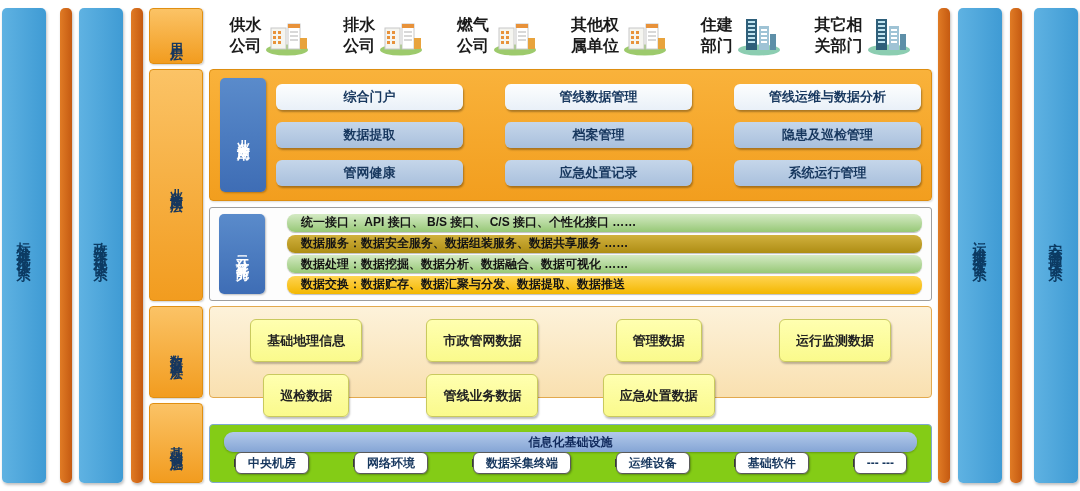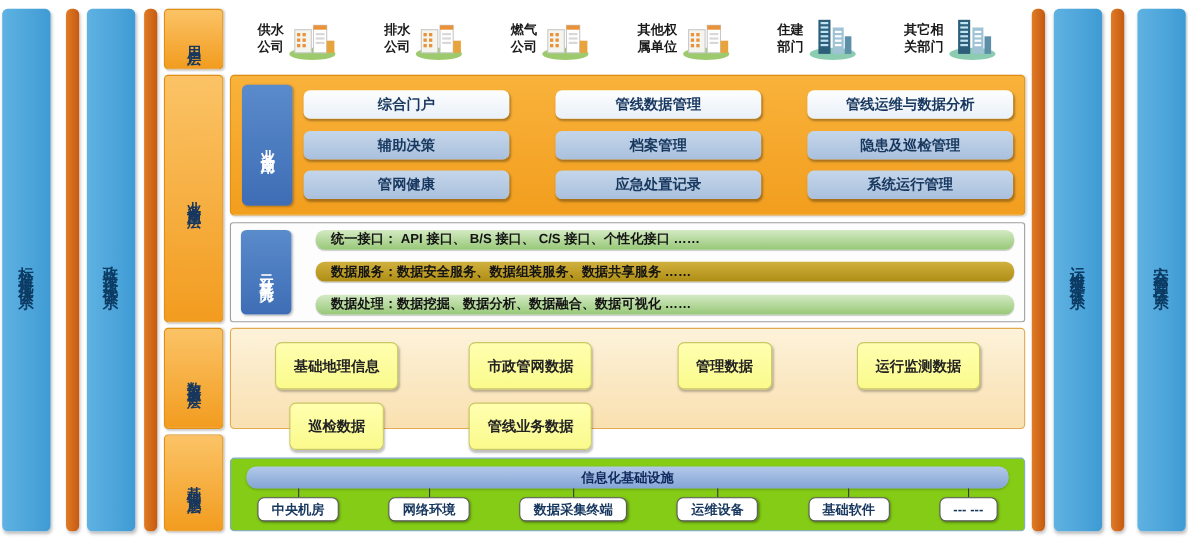--- a/index.html
+++ b/index.html
@@ -22,21 +22,21 @@
   .layer.biz  { height: 240px; }
   .layer.data { height: 92px; }
   .layer.infra { flex: 1; }
 
   .layer-label { width: 54px; flex-shrink: 0; background: linear-gradient(#FBC366,#F29C1F); border: 1px solid #E08F12; border-radius: 4px; display: flex; align-items: center; justify-content: center; box-shadow: 1px 1px 2px rgba(0,0,0,.2); }
   .layer-label .vtext { color: #17375E; font-size: 13px; letter-spacing: 3px; }
 
   
   .user-content { flex: 1; display: flex; align-items: center; justify-content: space-around; background: #fff; padding: 0 4px; }
   .entity { display: flex; align-items: center; gap: 3px; }
-  .entity-label { display: flex; flex-direction: column; font-weight: bold; font-size: 12px; color: #1a1a1a; line-height: 1.3; text-align: left; }
+  .entity-label { display: flex; flex-direction: column; font-weight: bold; font-size: 16px; color: #1a1a1a; line-height: 1.3; text-align: left; }
   .icon svg { display: block; }
 
   
   .biz-col { flex: 1; min-width: 0; display: flex; flex-direction: column; gap: 6px; }
   .app-panel { flex: 1.42; background: linear-gradient(#F9B23B,#F29E1E); border: 1px solid #DE8E10; border-radius: 4px; padding: 8px 10px; display: flex; gap: 10px; box-shadow: 1px 1px 2px rgba(0,0,0,.15); }
   .blue-label { width: 46px; flex-shrink: 0; background: linear-gradient(#5A8BCB,#3E6DB5); border-radius: 5px; display: flex; align-items: center; justify-content: center; box-shadow: 1px 1px 2px rgba(0,0,0,.25); }
   .blue-label .vtext { color: #ffffff; font-size: 13px; letter-spacing: 3px; }
   .app-grid { flex: 1; display: grid; grid-template-columns: repeat(3,1fr); column-gap: 42px; align-items: center; }
   .btn { height: 26px; border-radius: 6px; display: flex; align-items: center; justify-content: center; font-size: 13px; font-weight: bold; color: #17375E; box-shadow: 1px 2px 2px rgba(0,0,0,.3); white-space: nowrap; }
   .btn.light { background: linear-gradient(#FDFEFE,#E9F0F8); }
@@ -50,21 +50,21 @@
   .crow.gold  { background: linear-gradient(#FFD452,#F3B700); }
 
   
   .data-panel { flex: 1; background: linear-gradient(#FDF2DA,#F9E0B0); border: 1px solid #E2A94E; border-radius: 4px; padding: 12px 20px; display: grid; grid-template-columns: repeat(4,1fr); row-gap: 12px; column-gap: 24px; align-items: center; justify-items: center; }
   .ybtn { background: linear-gradient(#FFFFB0,#FAFA8C); border: 1px solid #C9C95E; border-radius: 6px; height: 43px; padding: 0 16px; display: flex; align-items: center; font-size: 13px; font-weight: bold; color: #222; box-shadow: 1px 2px 2px rgba(0,0,0,.25); white-space: nowrap; }
 
   
   .infra-panel { flex: 1; background: #84cc16; border: 1px solid #7FA8D0; border-radius: 4px; padding: 7px 10px 8px; display: flex; flex-direction: column; margin-top: 21px; }
   .infra-title { background: linear-gradient(#B2C9EA,#85A5D5); border-radius: 9px; height: 20px; margin: 0 4px; display: flex; align-items: center; justify-content: center; font-size: 12px; font-weight: bold; color: #10295C; box-shadow: 0 1px 2px rgba(0,0,0,.25); }
   .infra-row { flex: 1; display: flex; justify-content: space-between; padding: 0 14px; }
-  .infra-item { display: flex; flex-direction: column; align-items: center; }
+  .infra-item { display: flex; flex-direction: row; align-items: center; }
   .conn { width: 1px; flex: 1; min-height: 8px; background: #3a3a3a; }
   .wbtn { background: #fff; border: 1px solid #5a5a5a; border-radius: 6px; height: 22px; padding: 0 12px; display: flex; align-items: center; font-size: 12px; font-weight: bold; color: #17375E; box-shadow: 1px 1px 2px rgba(0,0,0,.3); white-space: nowrap; }
 </style>
 </head>
 <body>
 
 <div class="stage">
 
   <div class="vbar blue">
     <span class="vtext">标准规范体系</span>
@@ -243,54 +243,56 @@
       <div class="biz-col">
 
         <div class="app-panel">
           <div class="blue-label">
             <span class="vtext">业务应用</span>
           </div>
           <div class="app-grid">
             <div class="btn light">综合门户</div>
             <div class="btn light">管线数据管理</div>
             <div class="btn light">管线运维与数据分析</div>
-            <div class="btn blue">辅助决策</div>
+            <div class="btn blue">数据提取</div>
             <div class="btn blue">档案管理</div>
             <div class="btn blue">隐患及巡检管理</div>
             <div class="btn blue">管网健康</div>
             <div class="btn blue">应急处置记录</div>
             <div class="btn blue">系统运行管理</div>
           </div>
         </div>
 
         <div class="cloud-panel">
           <div class="blue-label">
             <span class="vtext">云计算能力</span>
           </div>
           <div class="cloud-rows">
             <div class="crow green">统一接口：  API 接口、 B/S 接口、 C/S 接口、个性化接口      ……</div>
             <div class="crow olive">数据服务：数据安全服务、数据组装服务、数据共享服务      ……</div>
             <div class="crow green">数据处理：数据挖掘、数据分析、数据融合、数据可视化     ……</div>
+            <div class="crow gold">数据交换：数据贮存、数据汇聚与分发、数据提取、数据推送</div>
           </div>
         </div>
 
       </div>
     </div>
 
     <div class="layer data">
       <div class="layer-label">
         <span class="vtext">数据服务层</span>
       </div>
       <div class="data-panel">
         <div class="ybtn">基础地理信息</div>
         <div class="ybtn">市政管网数据</div>
         <div class="ybtn">管理数据</div>
         <div class="ybtn">运行监测数据</div>
         <div class="ybtn">巡检数据</div>
         <div class="ybtn">管线业务数据</div>
+        <div class="ybtn">应急处置数据</div>
       </div>
     </div>
 
     <div class="layer infra">
       <div class="layer-label">
         <span class="vtext">基础设施层</span>
       </div>
       <div class="infra-panel">
         <div class="infra-title">信息化基础设施</div>
         <div class="infra-row">

